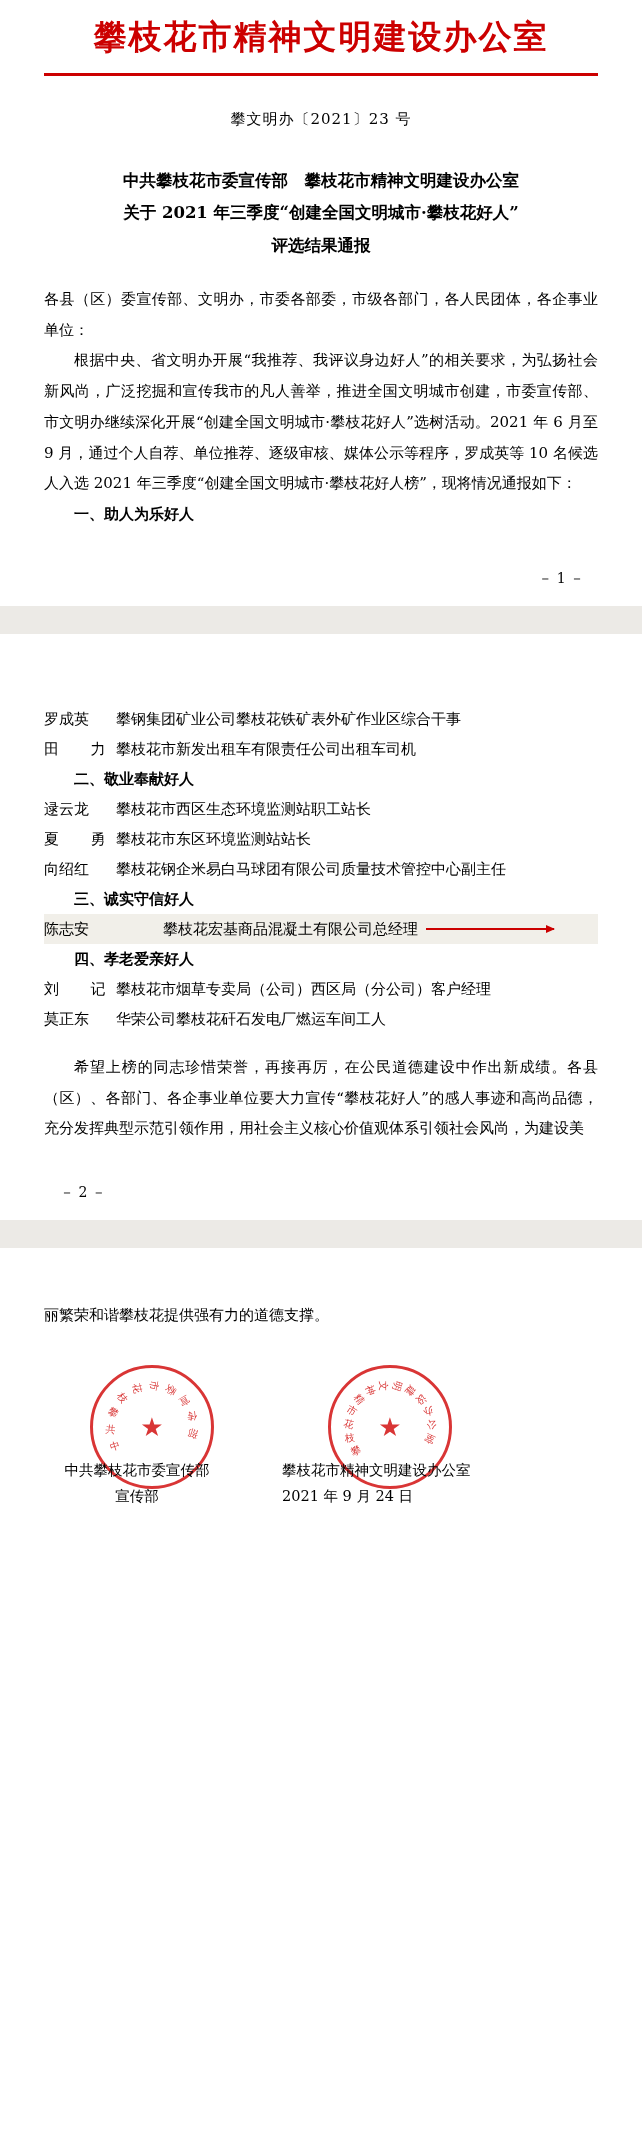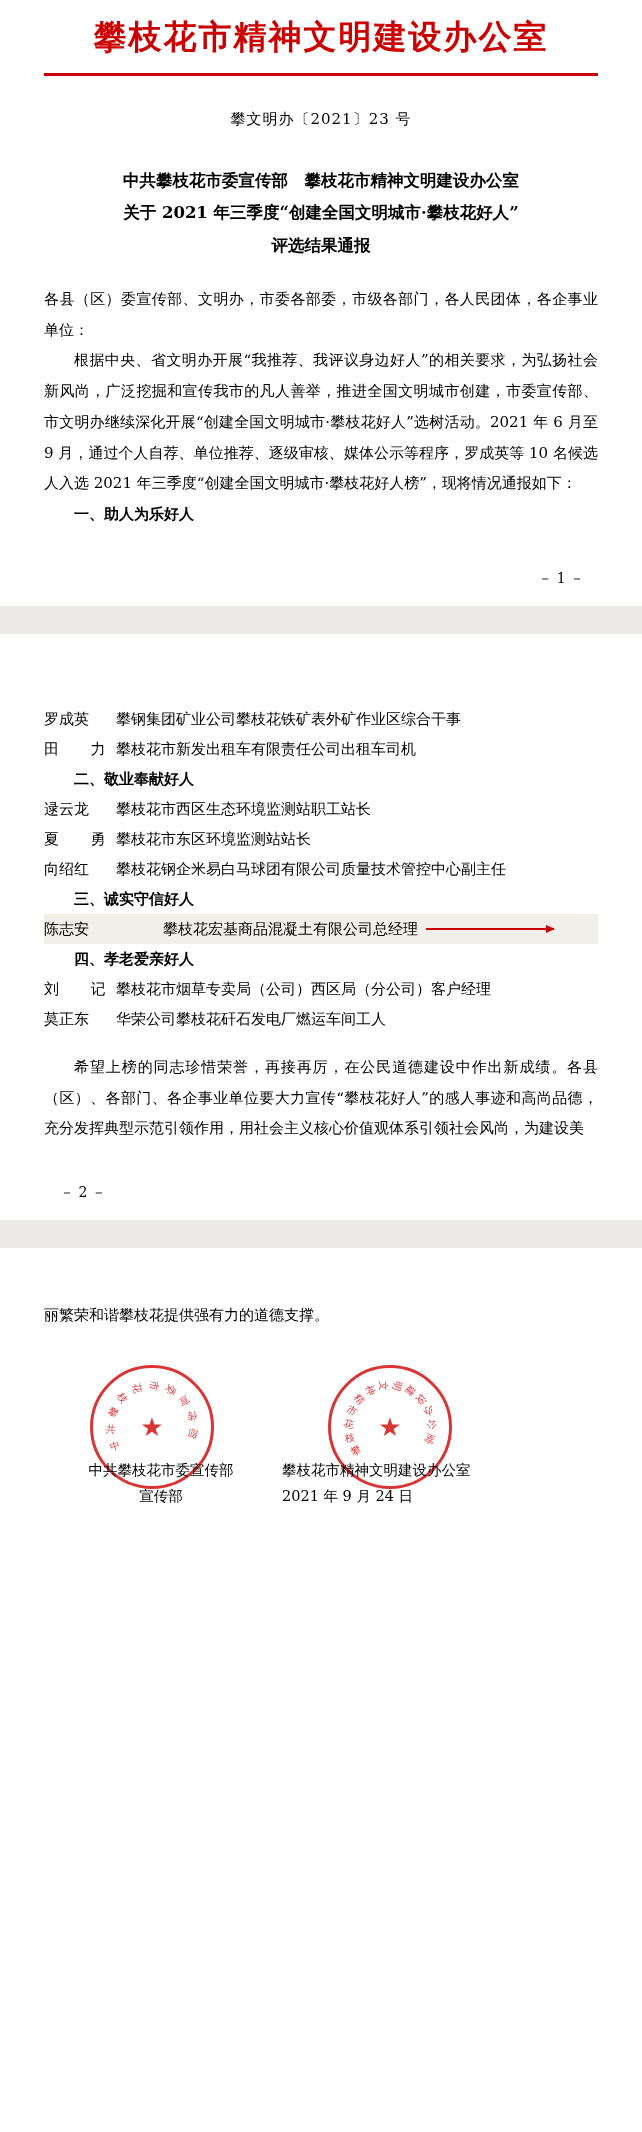--- a/index.html
+++ b/index.html
@@ -177,21 +177,21 @@
   }
   .seal-left { left: 46px; }
   .seal-right { left: 284px; }
   .signer {
     position: absolute;
     bottom: 6px;
     font-size: 14.5px;
     line-height: 1.8;
     text-align: center;
   }
-  .signer-left { left: 32px; width: 170px; }
+  .signer-left { left: 8px; width: 170px; }
   .signer-right { left: 238px; width: 230px; text-align: left; }
   .bottom-pad { height: 26px; }
 </style>
 </head>
 <body>
 
 <div class="page">
 
   <div class="sheet">
     <div class="masthead">

